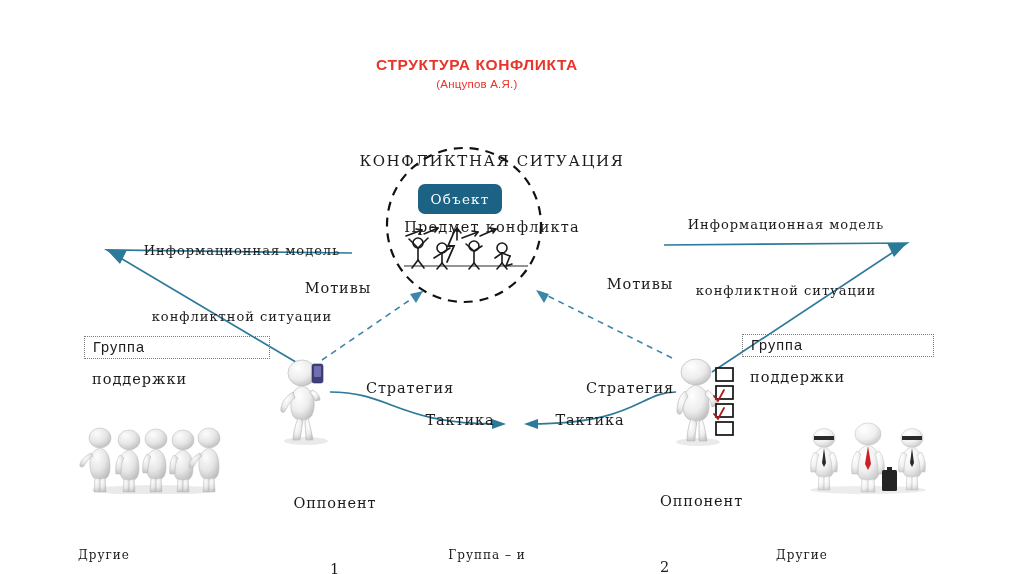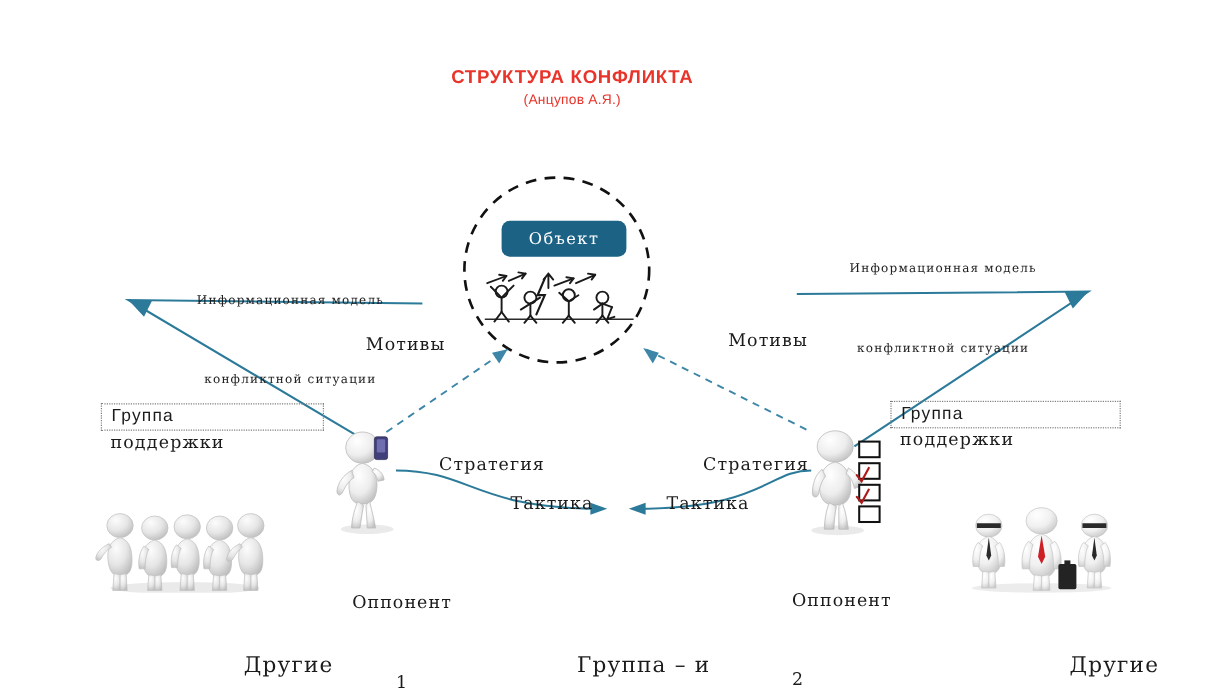--- a/index.html
+++ b/index.html
@@ -39,21 +39,21 @@
   }
 
   
   #cs-head{left:312px;top:106px;width:360px;}
   #cs-head .l1{font-size:15px;letter-spacing:1.6px;}
   #cs-head .l2{font-size:14.5px;letter-spacing:1.2px;}
 
   
   #im-left{left:92px;top:196px;width:300px;}
   #im-right{left:636px;top:170px;width:300px;}
-  #im-left div,#im-right div{font-size:10px;letter-spacing:1.0px;}
+  #im-left div,#im-right div{font-size:13px;letter-spacing:1.0px;}
 
   
   #mot-left{left:268px;top:277px;width:140px;}
   #mot-right{left:570px;top:273px;width:140px;}
 
   
   #strat-left{left:330px;top:377px;width:160px;}
   #tact-left{left:390px;top:409px;width:140px;}
   #strat-right{left:550px;top:377px;width:160px;}
   #tact-right{left:520px;top:409px;width:140px;}
@@ -64,48 +64,48 @@
     display:inline-block;
     border:1px dotted #7d7d7d;
     padding:2px 8px 3px 8px;
     font-family:Liberation Sans, sans-serif;
     font-size:14.5px;letter-spacing:1px;color:#1b1b1b;
     background:transparent;
   }
   .grp .freeline{
     font-family:"DejaVu Serif", serif;
     font-size:14.5px;letter-spacing:1px;color:#1b1b1b;
-    padding-left:8px;margin-top:2px;
+    padding-left:8px;margin-top:12px;
   }
   #grp-left{left:84px;top:336px;width:210px;}
   #grp-left .boxline{width:186px;box-sizing:border-box;}
   #grp-right{left:742px;top:334px;width:200px;}
   #grp-right .boxline{width:192px;box-sizing:border-box;}
 
   
   #op1{left:250px;top:448px;width:170px;}
   #op2{left:638px;top:446px;width:170px;text-align:left;padding-left:22px;box-sizing:border-box;}
 
   
   #other-left{left:78px;top:500px;width:200px;text-align:left;}
   #micro{left:382px;top:500px;width:210px;}
   #other-right{left:776px;top:500px;width:190px;text-align:left;}
-  #other-left div,#micro div,#other-right div{font-size:18px;letter-spacing:1px;text-align:right;}
+  #other-left div,#micro div,#other-right div{font-size:12px;letter-spacing:1px;}
 
   
   #footer{
     left:0;top:556px;width:1014px;text-align:right;
     font-family:"DejaVu Serif", serif;
     font-size:8.6px;color:#2b2b2b;letter-spacing:0;
   }
 
   
   #obj-badge{
     position:absolute;left:418px;top:184px;
-    width:104px;height:30px;border-radius:7px;
+    width:84px;height:30px;border-radius:7px;
     background:#1b6285;
     display:flex;align-items:center;justify-content:center;
   }
   #obj-badge span{
     font-family:"DejaVu Serif", serif;
     color:#ffffff;font-size:13.5px;letter-spacing:1.2px;
   }
 
   
   .figwrap{position:absolute;}
@@ -344,20 +344,22 @@
       <path d="M 110 18 h 20 v 4 h -20 Z" fill="#2a2a2a"></path>
     </svg>
   </div>
 
   <div class="txt" id="title">
     <span class="t-main">СТРУКТУРА КОНФЛИКТА</span>
     <span class="t-sub">(Анцупов А.Я.)</span>
   </div>
 
   <div class="txt lbl" id="cs-head">
+    <div class="l1">КОНФЛИКТНАЯ СИТУАЦИЯ</div>
+    <div class="l2">Предмет конфликта</div>
   </div>
 
   <div class="txt lbl" id="im-left">
     <div>Информационная модель</div>
     <div>конфликтной ситуации</div>
   </div>
 
   <div class="txt lbl" id="im-right">
     <div>Информационная модель</div>
     <div>конфликтной ситуации</div>

